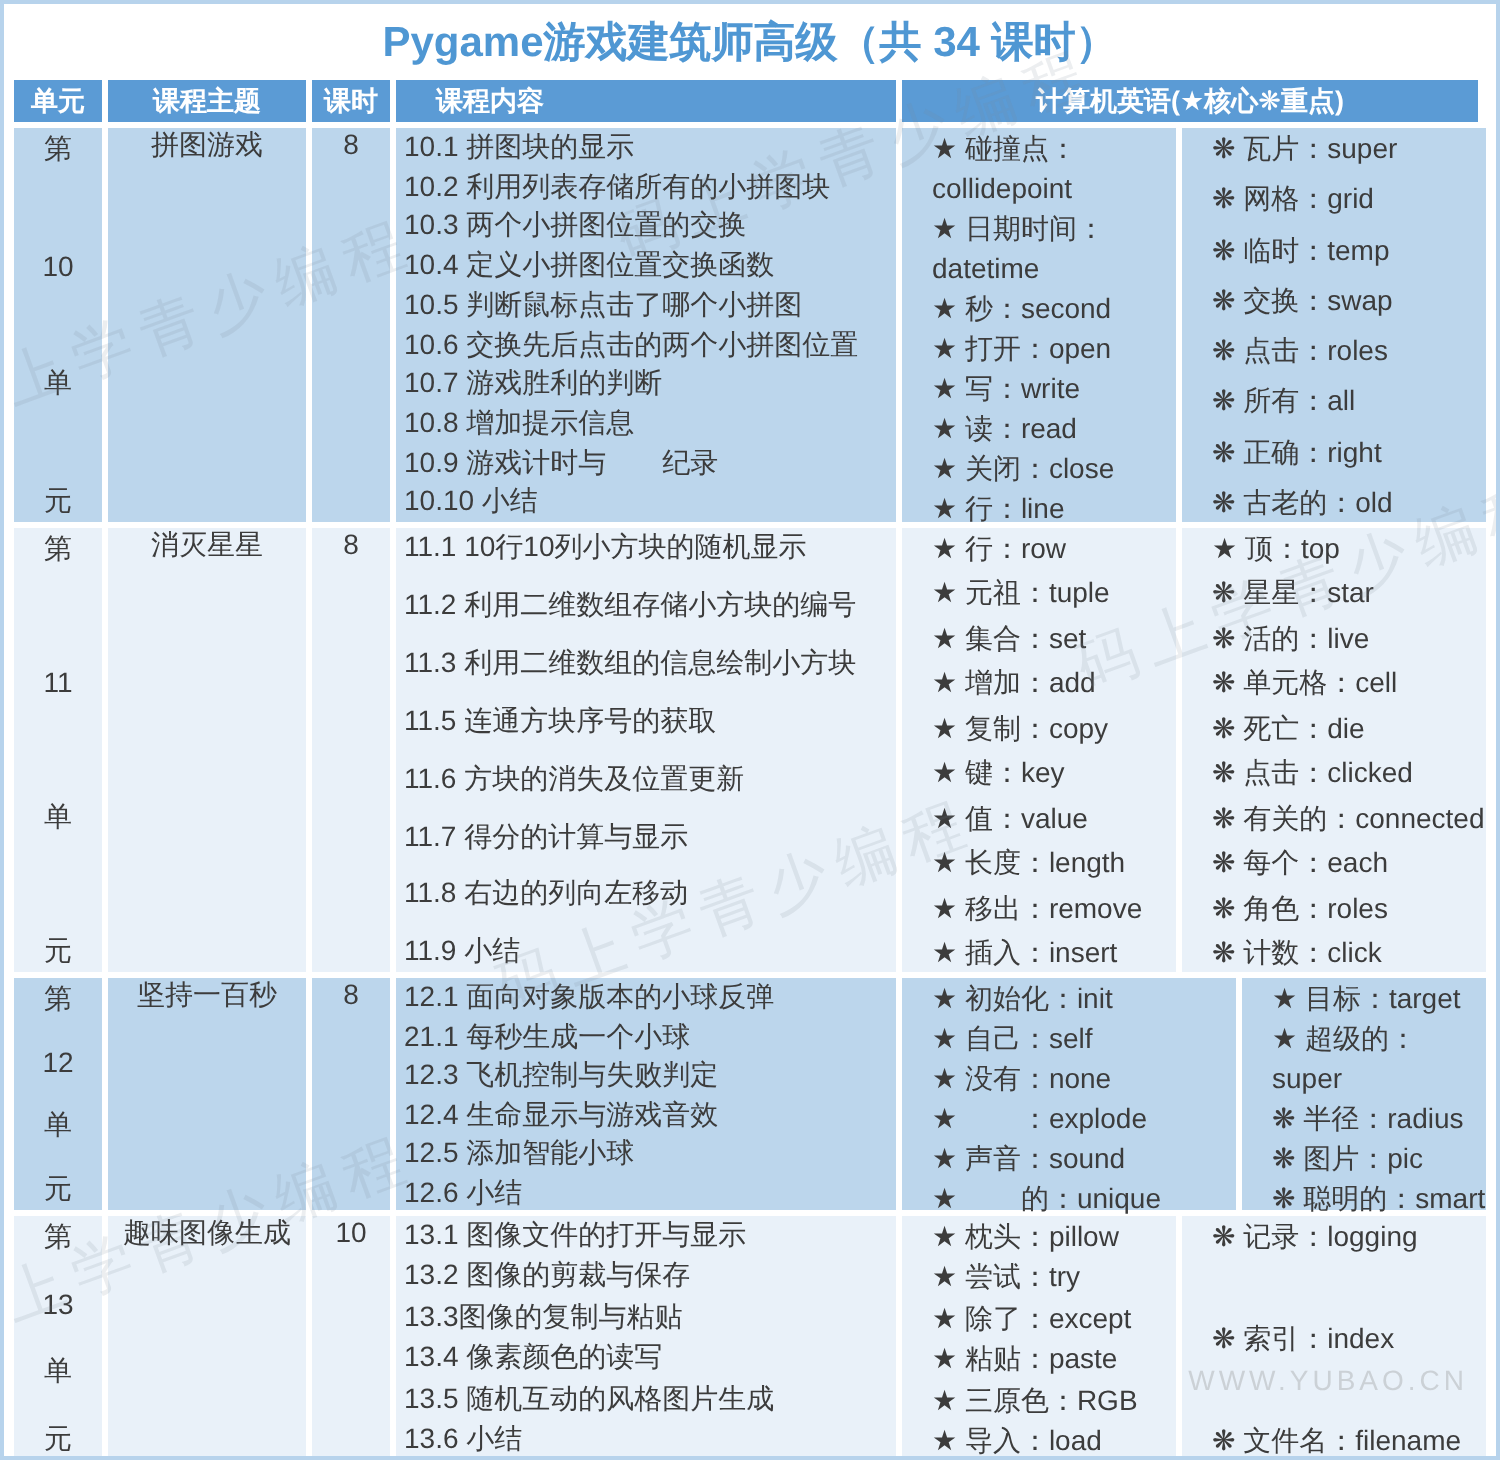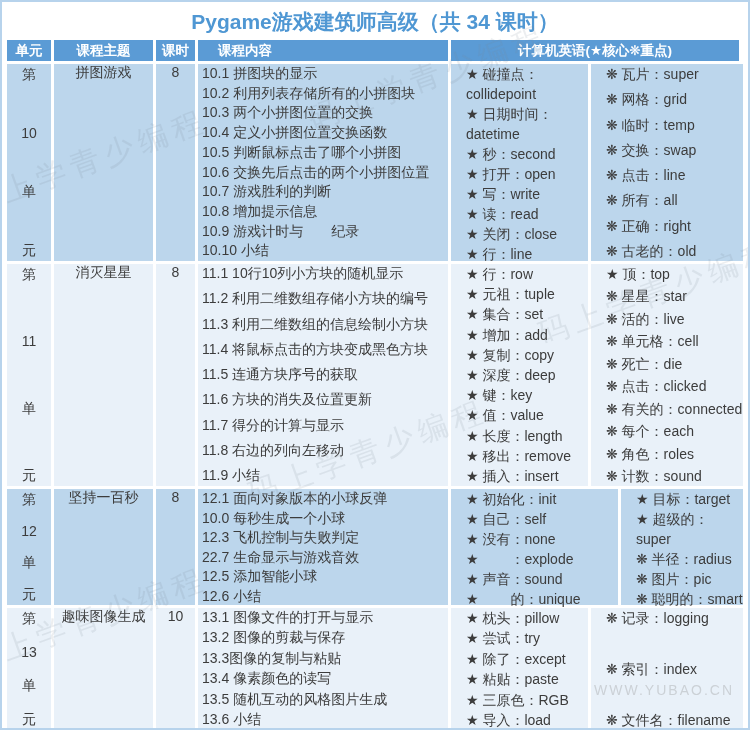--- a/index.html
+++ b/index.html
@@ -89,86 +89,84 @@
             <div class="">★ 写：write</div>
             <div class="">★ 读：read</div>
             <div class="">★ 关闭：close</div>
             <div class="">★ 行：line</div>
           </div>
           <div class="cell col-key">
             <div class="">❋ 瓦片：super</div>
             <div class="">❋ 网格：grid</div>
             <div class="">❋ 临时：temp</div>
             <div class="">❋ 交换：swap</div>
-            <div class="">❋ 点击：line</div>
+            <div class="">❋ 点击：roles</div>
             <div class="">❋ 所有：all</div>
             <div class="">❋ 正确：right</div>
             <div class="">❋ 古老的：old</div>
           </div>
         </div>
         <div class="trow row-1 bg-light">
           <div class="cell center col-unit">
             <div class="">第</div>
             <div class="">11</div>
             <div class="">单</div>
             <div class="">元</div>
           </div>
           <div class="cell center col-topic">消灭星星</div>
           <div class="cell center col-hours">8</div>
           <div class="cell col-content">
             <div class="">11.1 10行10列小方块的随机显示</div>
             <div class="">11.2 利用二维数组存储小方块的编号</div>
             <div class="">11.3 利用二维数组的信息绘制小方块</div>
-            <div class="">11.4 将鼠标点击的方块变成黑色方块</div>
             <div class="">11.5 连通方块序号的获取</div>
             <div class="">11.6 方块的消失及位置更新</div>
             <div class="">11.7 得分的计算与显示</div>
             <div class="">11.8 右边的列向左移动</div>
             <div class="">11.9 小结</div>
           </div>
           <div class="cell col-core">
             <div class="">★ 行：row</div>
             <div class="">★ 元祖：tuple</div>
             <div class="">★ 集合：set</div>
             <div class="">★ 增加：add</div>
             <div class="">★ 复制：copy</div>
-            <div class="">★ 深度：deep</div>
             <div class="">★ 键：key</div>
             <div class="">★ 值：value</div>
             <div class="">★ 长度：length</div>
             <div class="">★ 移出：remove</div>
             <div class="">★ 插入：insert</div>
           </div>
           <div class="cell col-key">
             <div class="">★ 顶：top</div>
             <div class="">❋ 星星：star</div>
             <div class="">❋ 活的：live</div>
             <div class="">❋ 单元格：cell</div>
             <div class="">❋ 死亡：die</div>
             <div class="">❋ 点击：clicked</div>
             <div class="">❋ 有关的：connected</div>
             <div class="">❋ 每个：each</div>
             <div class="">❋ 角色：roles</div>
-            <div class="">❋ 计数：sound</div>
+            <div class="">❋ 计数：click</div>
           </div>
         </div>
         <div class="trow row-2 bg-dark">
           <div class="cell center col-unit">
             <div class="">第</div>
             <div class="">12</div>
             <div class="">单</div>
             <div class="">元</div>
           </div>
           <div class="cell center col-topic">坚持一百秒</div>
           <div class="cell center col-hours">8</div>
           <div class="cell col-content">
             <div class="">12.1 面向对象版本的小球反弹</div>
-            <div class="">10.0 每秒生成一个小球</div>
+            <div class="">21.1 每秒生成一个小球</div>
             <div class="">12.3 飞机控制与失败判定</div>
-            <div class="">22.7 生命显示与游戏音效</div>
+            <div class="">12.4 生命显示与游戏音效</div>
             <div class="">12.5 添加智能小球</div>
             <div class="">12.6 小结</div>
           </div>
           <div class="cell col-core">
             <div class="">★ 初始化：init</div>
             <div class="">★ 自己：self</div>
             <div class="">★ 没有：none</div>
             <div class="">★ 　　：explode</div>
             <div class="">★ 声音：sound</div>
             <div class="">★ 　　的：unique</div>

